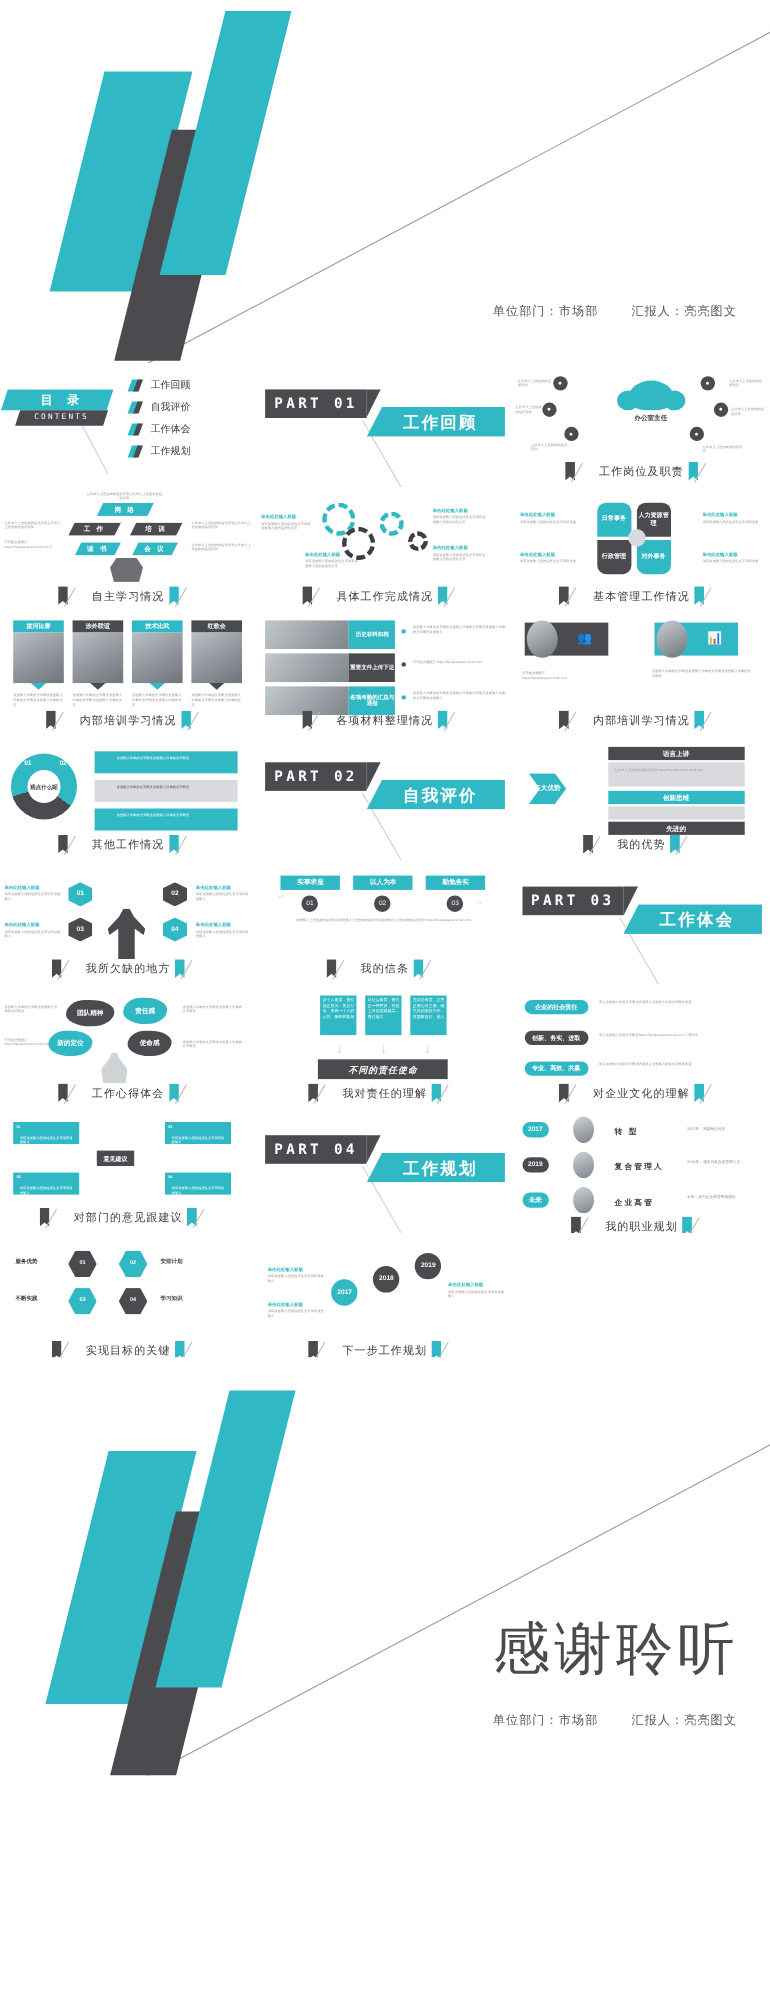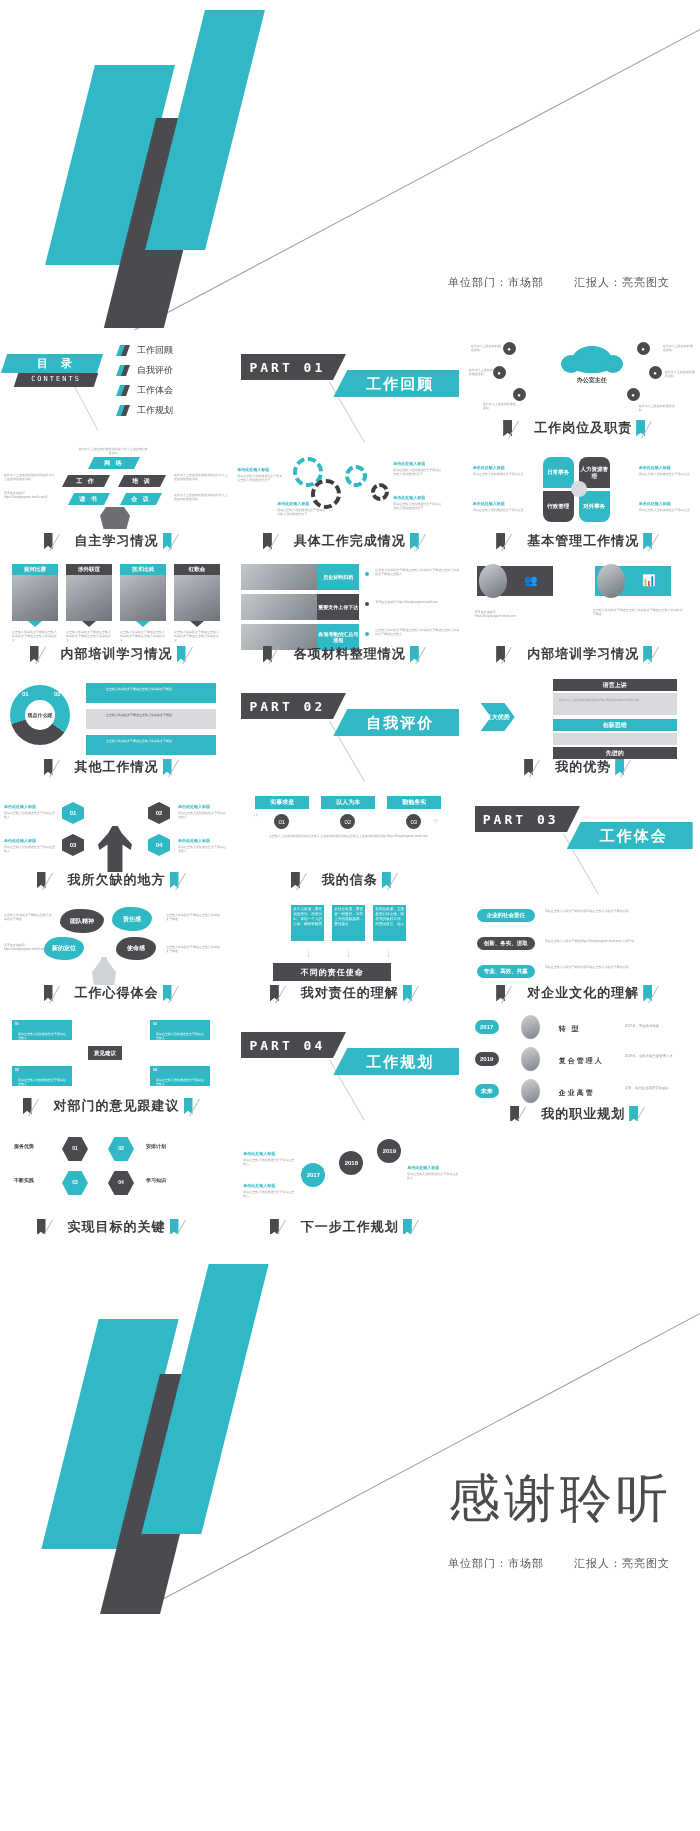--- a/index.html
+++ b/index.html
@@ -72,21 +72,21 @@
   .flag-slash { width:14px; height:17px; position:relative; }
   .flag-slash::after{
     content:""; position:absolute; left:2px; top:1px; width:1px; height:20px;
     background:#bdbdbd; transform: rotate(30deg); transform-origin: top;
   }
   .flag-teal {
     width:9px; height:17px; background:#30b9c4;
     clip-path: polygon(0 0, 100% 0, 100% 100%, 50% 78%, 0 100%);
   }
   .slide-title {
-    font-size:13px; color:#3a3a3f; font-weight:bold; letter-spacing:1px;
+    font-size:10px; color:#3a3a3f; font-weight:normal; letter-spacing:1px;
     white-space:nowrap;
   }
 
   
   .toc-bar {
     position:absolute; left:4px; top:24px; width:96px; height:19px;
     background:#30b9c4; transform: skewX(-18deg);
   }
   .toc-bar-label{
     position:absolute; left:12px; top:26px; width:90px;
@@ -675,21 +675,21 @@
       </div>
     </div>
 
     <div class="slide">
       <div class="resp-card" style="left:58px;top:10px;">从个人角度，责任就是所为、所是付出、体现一个人的心智、胸怀和格局</div>
       <div class="resp-card" style="left:99px;top:10px;">从社会角度，责任是一种意识，对应上升的层级越高，责任越大</div>
       <div class="resp-card" style="left:140px;top:10px;">在岗位角度，立意是用心对之做，既尽其的做好工作，对国家自己、他人</div>
       <div style="position:absolute;left:72px;top:50px;color:#d0d3d6;font-size:13px;">↓</div>
       <div style="position:absolute;left:112px;top:50px;color:#d0d3d6;font-size:13px;">↓</div>
       <div style="position:absolute;left:152px;top:50px;color:#d0d3d6;font-size:13px;">↓</div>
-      <div class="resp-banner" style="left:40px;top:68px;">不同的责任使命</div>
+      <div class="resp-banner" style="left:56px;top:68px;font-style:italic;">不同的责任使命</div>
       <div class="flag-title">
         <span class="flag-dark"></span>
         <span class="flag-slash"></span>
         <span class="slide-title">我对责任的理解</span>
         <span class="flag-teal"></span>
         <span class="flag-slash"></span>
       </div>
     </div>
 
     <div class="slide">

